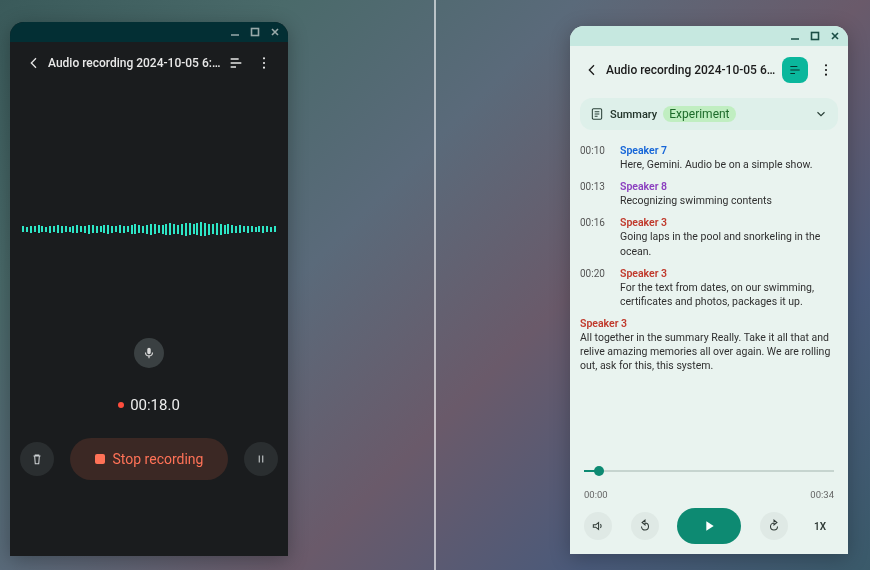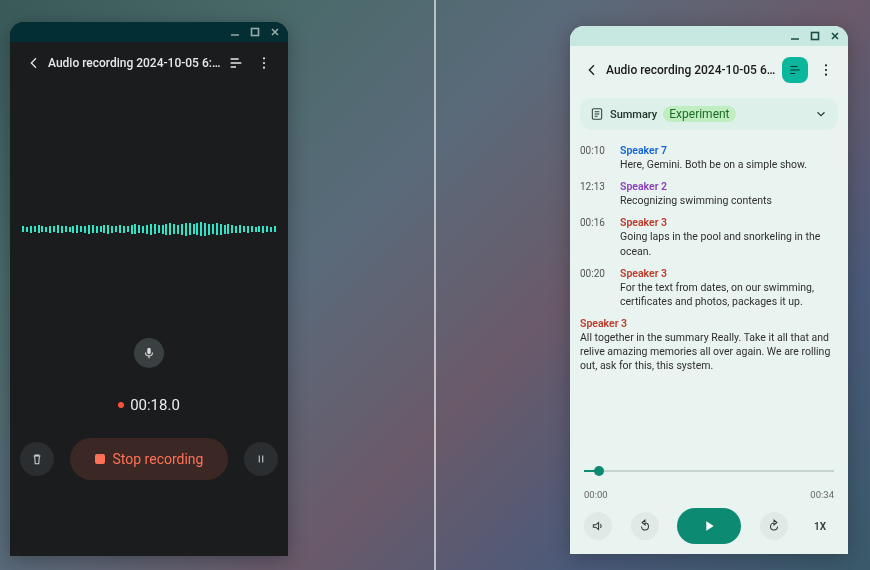--- a/index.html
+++ b/index.html
@@ -245,27 +245,27 @@
       <span class="chip">Experiment</span>
       <svg class="chev" width="14" height="14" viewBox="0 0 24 24" fill="none" stroke="#2a4038" stroke-width="2">
           <path d="M6 9l6 6 6-6"></path>
         </svg>
     </div>
     <div class="trans" id="trans">
         <div class="line">
           <div class="ts">00:10</div>
           <div class="body">
             <div class="spk" style="color:#1565d8">Speaker 7</div>
-            <div class="txt">Here, Gemini. Both be on a simple show.</div>
-          </div>
-        </div>
-        <div class="line">
-          <div class="ts">12:13</div>
-          <div class="body">
-            <div class="spk" style="color:#8b3fbf">Speaker 2</div>
+            <div class="txt">Here, Gemini. Audio be on a simple show.</div>
+          </div>
+        </div>
+        <div class="line">
+          <div class="ts">00:13</div>
+          <div class="body">
+            <div class="spk" style="color:#8b3fbf">Speaker 8</div>
             <div class="txt">Recognizing swimming contents</div>
           </div>
         </div>
         <div class="line">
           <div class="ts">00:16</div>
           <div class="body">
             <div class="spk" style="color:#c0392b">Speaker 3</div>
             <div class="txt">Going laps in the pool and snorkeling in the ocean.</div>
           </div>
         </div>

